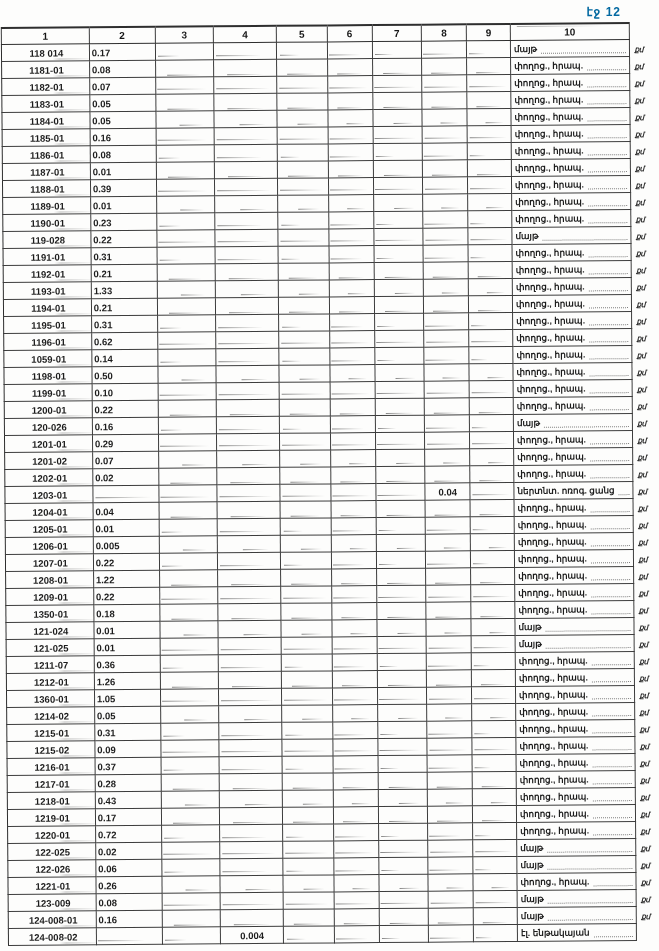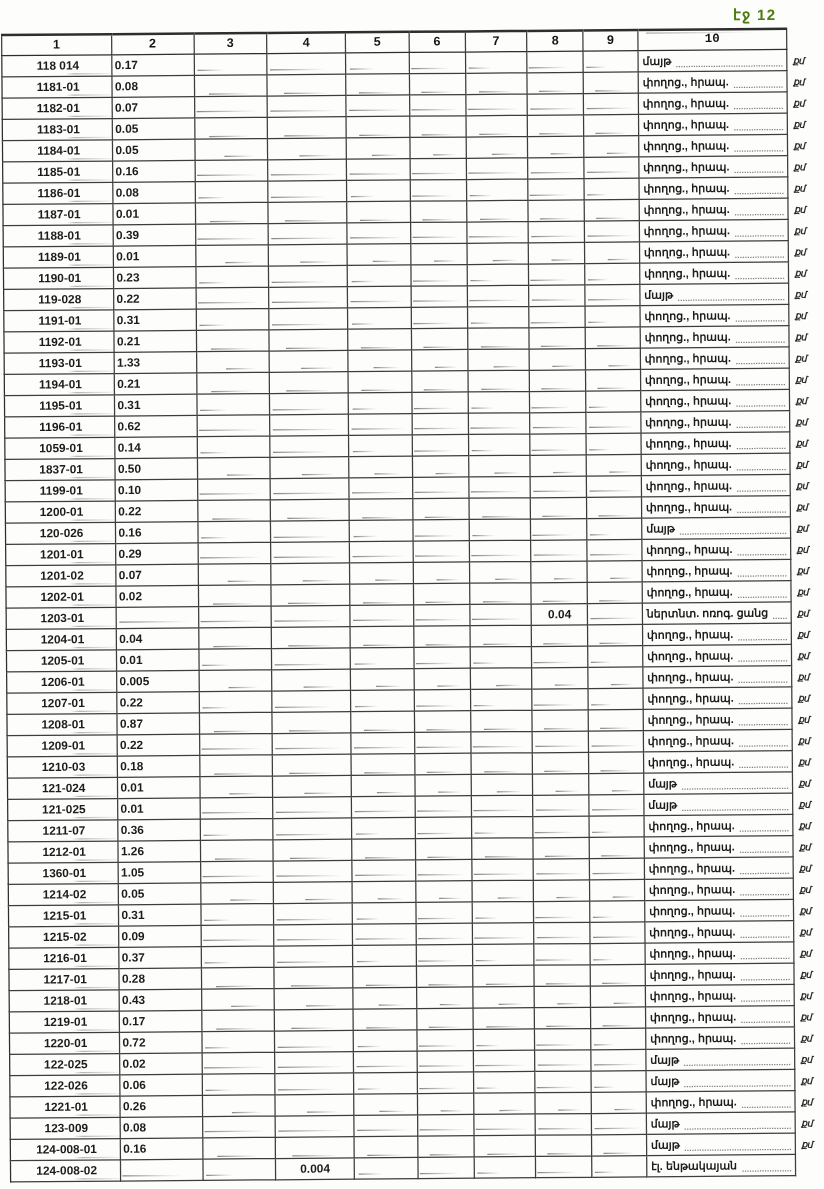--- a/index.html
+++ b/index.html
@@ -5,21 +5,21 @@
 <style>
   html,body{margin:0;padding:0;}
   body{
     width:659px;height:951px;position:relative;overflow:hidden;
     background:#fdfdfc;
     font-family:"Liberation Sans", sans-serif;
     color:#1b1b1b;
   }
   .page-label{
     position:absolute;top:5px;right:38px;
-    font-size:12px;font-weight:bold;letter-spacing:1px;color:#4d7c0f;
+    font-size:12px;font-weight:bold;letter-spacing:1px;color:#0369a1;
   }
   .table-wrap{
     position:absolute;top:27px;left:8px;
     transform:rotate(-0.45deg);transform-origin:0 100%;
   }
   table{border-collapse:collapse;table-layout:fixed;}
   th,td{
     border:1px solid #3d3d3d;
     overflow:hidden;white-space:nowrap;
     padding:0 2px;
@@ -50,21 +50,21 @@
   tbody td.empty{
     background-image:linear-gradient(90deg,rgba(15,15,15,.5),rgba(15,15,15,.12) 70%,rgba(15,15,15,0));
     background-repeat:no-repeat;background-size:72% 1px;background-position:8% 82%;
   }
   tbody tr:nth-child(2n) td.empty{background-position:48% 90%;background-size:58% 1px;}
   tbody tr:nth-child(3n) td.empty{background-position:22% 72%;background-size:86% 1px;}
   tbody tr:nth-child(5n) td.empty{background-position:70% 86%;background-size:42% 1px;}
   tbody td.empty:nth-child(2n+1){background-size:38% 1px;}
   thead th.smhead{
     background-image:linear-gradient(90deg,rgba(15,15,15,.35),rgba(15,15,15,0) 80%);
-    background-repeat:no-repeat;background-size:90% 1px;background-position:50% 8%;font-family:Liberation Mono, monospace;
+    background-repeat:no-repeat;background-size:90% 1px;background-position:50% 8%;
   }
 </style>
 </head>
 <body>
 
 <div class="page-label">էջ 12</div>
 
 <div class="table-wrap">
   <table>
     <colgroup id="cols">
@@ -432,21 +432,21 @@
           <td class="c9 empty"></td>
           <td class="c10">
             <div class="c10wrap">
               <span class="c10text">փողոց., հրապ.</span>
               <span class="c10fill"></span>
             </div>
           </td>
           <td class="unit-cell"><span class="unit-mark">քմ</span></td>
         </tr>
         <tr>
-          <td class="c1">1837-01</td>
+          <td class="c1">1198-01</td>
           <td class="c2">0.50</td>
           <td class="c3 empty"></td>
           <td class="c4 empty"></td>
           <td class="c5 empty"></td>
           <td class="c6 empty"></td>
           <td class="c7 empty"></td>
           <td class="c8 empty"></td>
           <td class="c9 empty"></td>
           <td class="c10">
             <div class="c10wrap">
@@ -649,21 +649,21 @@
           <td class="c10">
             <div class="c10wrap">
               <span class="c10text">փողոց., հրապ.</span>
               <span class="c10fill"></span>
             </div>
           </td>
           <td class="unit-cell"><span class="unit-mark">քմ</span></td>
         </tr>
         <tr>
           <td class="c1">1208-01</td>
-          <td class="c2">0.87</td>
+          <td class="c2">1.22</td>
           <td class="c3 empty"></td>
           <td class="c4 empty"></td>
           <td class="c5 empty"></td>
           <td class="c6 empty"></td>
           <td class="c7 empty"></td>
           <td class="c8 empty"></td>
           <td class="c9 empty"></td>
           <td class="c10">
             <div class="c10wrap">
               <span class="c10text">փողոց., հրապ.</span>
@@ -684,21 +684,21 @@
           <td class="c9 empty"></td>
           <td class="c10">
             <div class="c10wrap">
               <span class="c10text">փողոց., հրապ.</span>
               <span class="c10fill"></span>
             </div>
           </td>
           <td class="unit-cell"><span class="unit-mark">քմ</span></td>
         </tr>
         <tr>
-          <td class="c1">1210-03</td>
+          <td class="c1">1350-01</td>
           <td class="c2">0.18</td>
           <td class="c3 empty"></td>
           <td class="c4 empty"></td>
           <td class="c5 empty"></td>
           <td class="c6 empty"></td>
           <td class="c7 empty"></td>
           <td class="c8 empty"></td>
           <td class="c9 empty"></td>
           <td class="c10">
             <div class="c10wrap">

